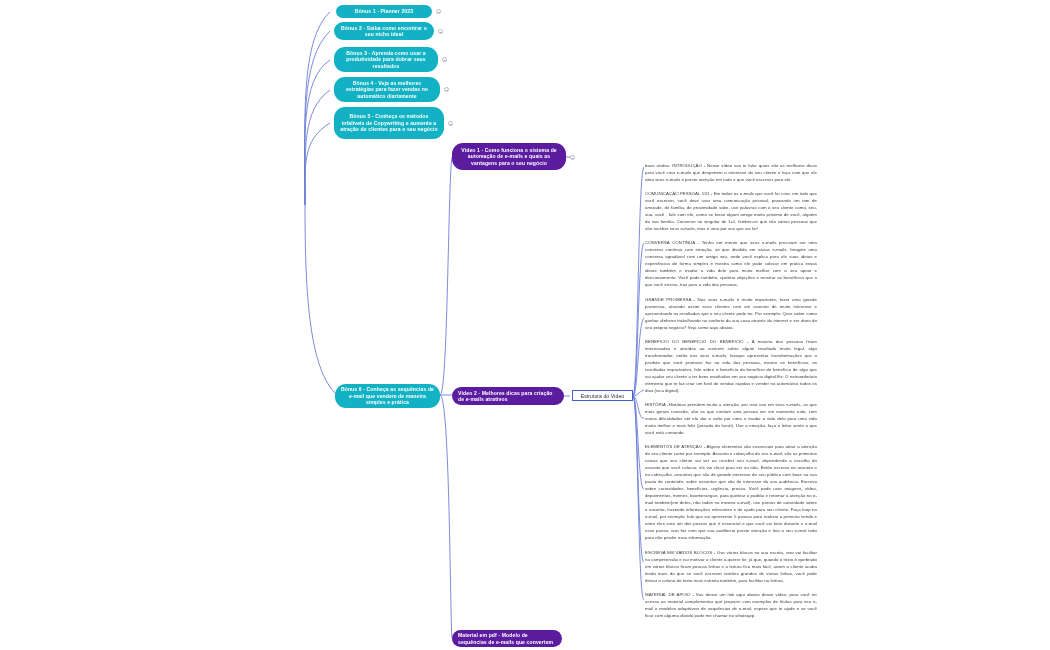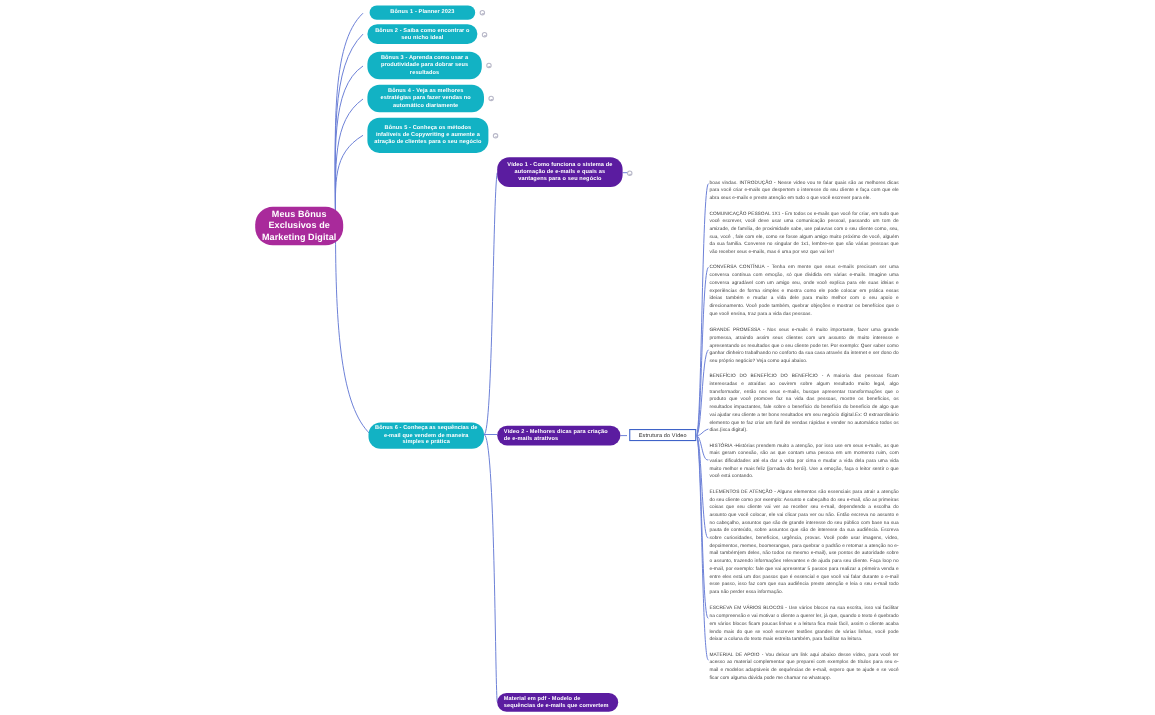--- a/index.html
+++ b/index.html
@@ -60,23 +60,20 @@
       <path d="M633,396 C638,396 638,246 644,243"></path>
       <path d="M633,396 C638,396 638,322 644,318"></path>
       <path d="M633,396 C638,396 638,392 644,390"></path>
       <path d="M633,396 C638,396 638,420 644,418"></path>
       <path d="M633,396 C638,396 638,492 644,489"></path>
       <path d="M633,396 C638,396 638,566 644,562"></path>
       <path d="M633,396 C638,396 638,602 644,600"></path>
     </g>
   </svg>
 
-  <div class="node root" style="left:232px;top:188px;width:80px;height:35px;">
-    <span>Meus Bônus Exclusivos de Marketing Digital</span>
-  </div>
 
   <div class="node teal" style="left:336px;top:5px;width:96px;height:13px;">
     <span>Bônus 1 - Planner 2023</span>
   </div>
   <div class="collapse" style="left:436px;top:9px;"></div>
 
   <div class="node teal" style="left:334px;top:22px;width:100px;height:18px;">
     <span>Bônus 2 - Saiba como encontrar o seu nicho ideal</span>
   </div>
   <div class="collapse" style="left:438px;top:29px;"></div>

